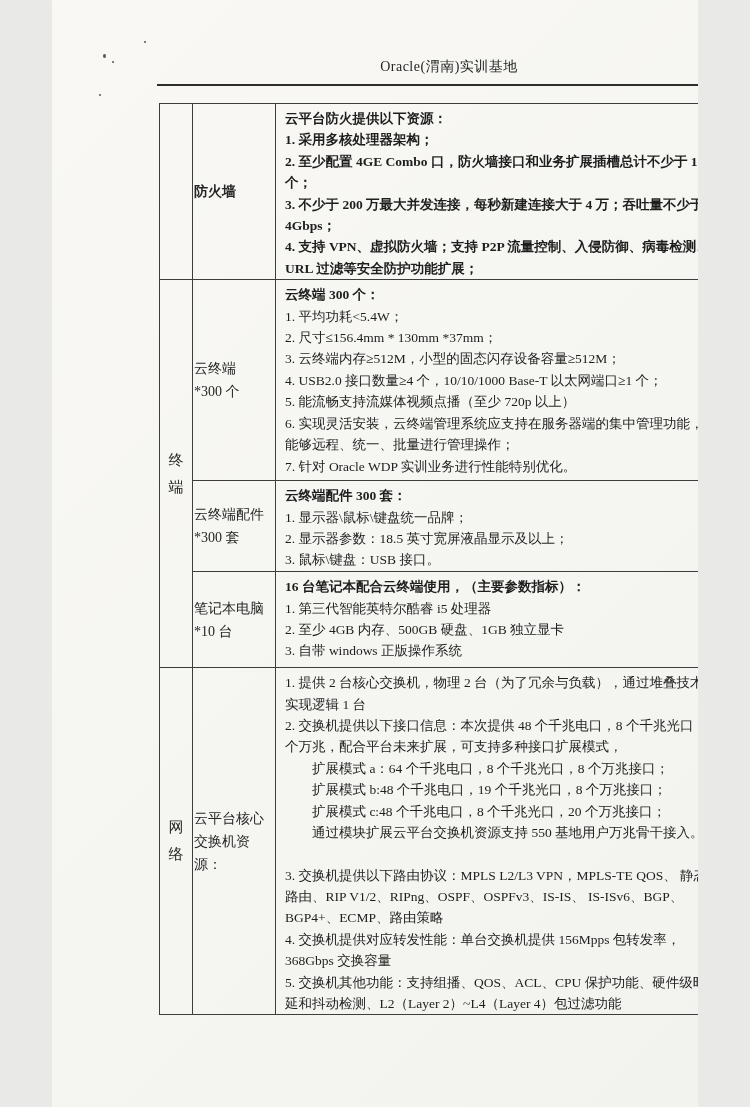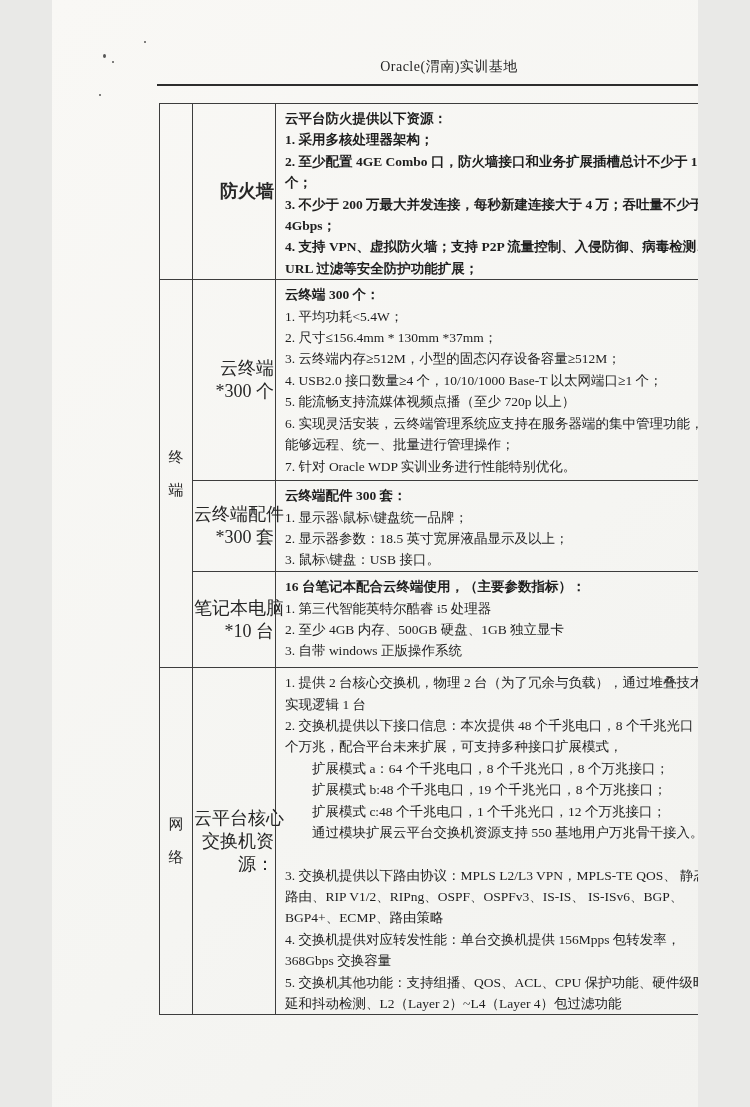--- a/index.html
+++ b/index.html
@@ -20,23 +20,23 @@
   }
   table.spec {
     position:absolute; left:107px; top:103px; width:561px;
     border-collapse:collapse; table-layout:fixed;
   }
   table.spec td { border:1px solid #3d3d3d; }
   col.c1 { width:33px; } col.c2 { width:83px; } col.c3 { width:445px; }
   td.cat { text-align:center; vertical-align:middle; }
   .vtext {
     width:17px; margin:0 auto; word-break:break-all;
-    font-size:15px; line-height:33px; text-align:center; color:#2a2a2a;
+    font-size:15px; line-height:27px; text-align:center; color:#2a2a2a;
   }
-  td.item { text-align:right; vertical-align:middle; font-size:18px; line-height:23px; color:#262626; }
+  td.item { text-align:left; vertical-align:middle; font-size:14px; line-height:23px; color:#262626; }
   td.item .item-line { white-space:nowrap; }
   td.content {
     vertical-align:top; padding:4px 6px 0 9px;
     font-size:13.5px; line-height:21.4px; color:#1e1e1e;
   }
   td.content p { margin:0; }
   p.bold { font-weight:bold; }
   p.indent { text-indent:2em; }
   p.blank { height:21px; }
   tr.row-firewall > td { height:133px;font-weight:bold; }
@@ -140,21 +140,21 @@
         <td class="item">
           <div class="item-line">云平台核心</div>
           <div class="item-line">交换机资</div>
           <div class="item-line">源：</div>
         </td>
         <td class="content">
           <p>1. 提供 2 台核心交换机，物理 2 台（为了冗余与负载），通过堆叠技术实现逻辑 1 台</p>
           <p>2. 交换机提供以下接口信息：本次提供 48 个千兆电口，8 个千兆光口，8 个万兆，配合平台未来扩展，可支持多种接口扩展模式，</p>
           <p class="indent">扩展模式 a：64 个千兆电口，8 个千兆光口，8 个万兆接口；</p>
           <p class="indent">扩展模式 b:48 个千兆电口，19 个千兆光口，8 个万兆接口；</p>
-          <p class="indent">扩展模式 c:48 个千兆电口，1 个千兆光口，12 个万兆接口；</p>
+          <p class="indent">扩展模式 c:48 个千兆电口，8 个千兆光口，20 个万兆接口；</p>
           <p class="indent">通过模块扩展云平台交换机资源支持 550 基地用户万兆骨干接入。</p>
           <p class="blank"></p>
           <p>3. 交换机提供以下路由协议：MPLS L2/L3 VPN，MPLS-TE QOS、 静态路由、RIP V1/2、RIPng、OSPF、OSPFv3、IS-IS、 IS-ISv6、BGP、BGP4+、ECMP、路由策略</p>
           <p>4. 交换机提供对应转发性能：单台交换机提供 156Mpps 包转发率，368Gbps 交换容量</p>
           <p>5. 交换机其他功能：支持组播、QOS、ACL、CPU 保护功能、硬件级时延和抖动检测、L2（Layer 2）~L4（Layer 4）包过滤功能</p>
         </td>
       </tr>
     </tbody>
   </table>
 

